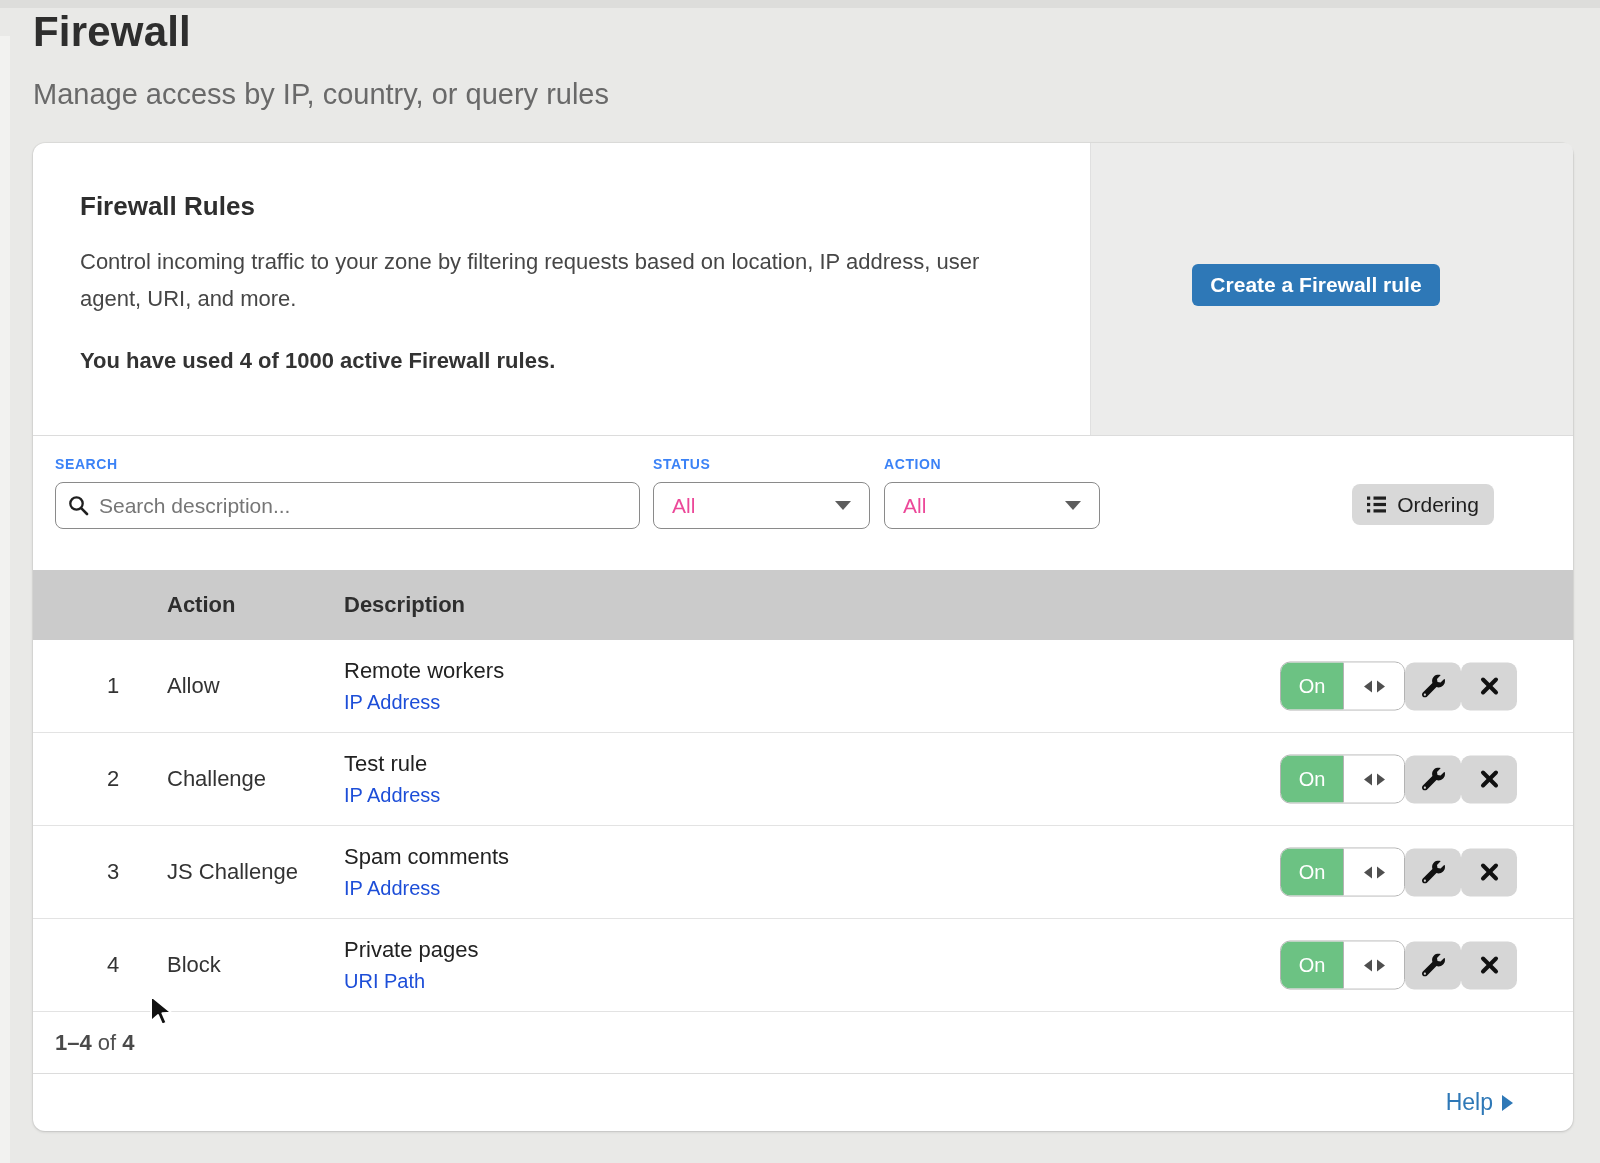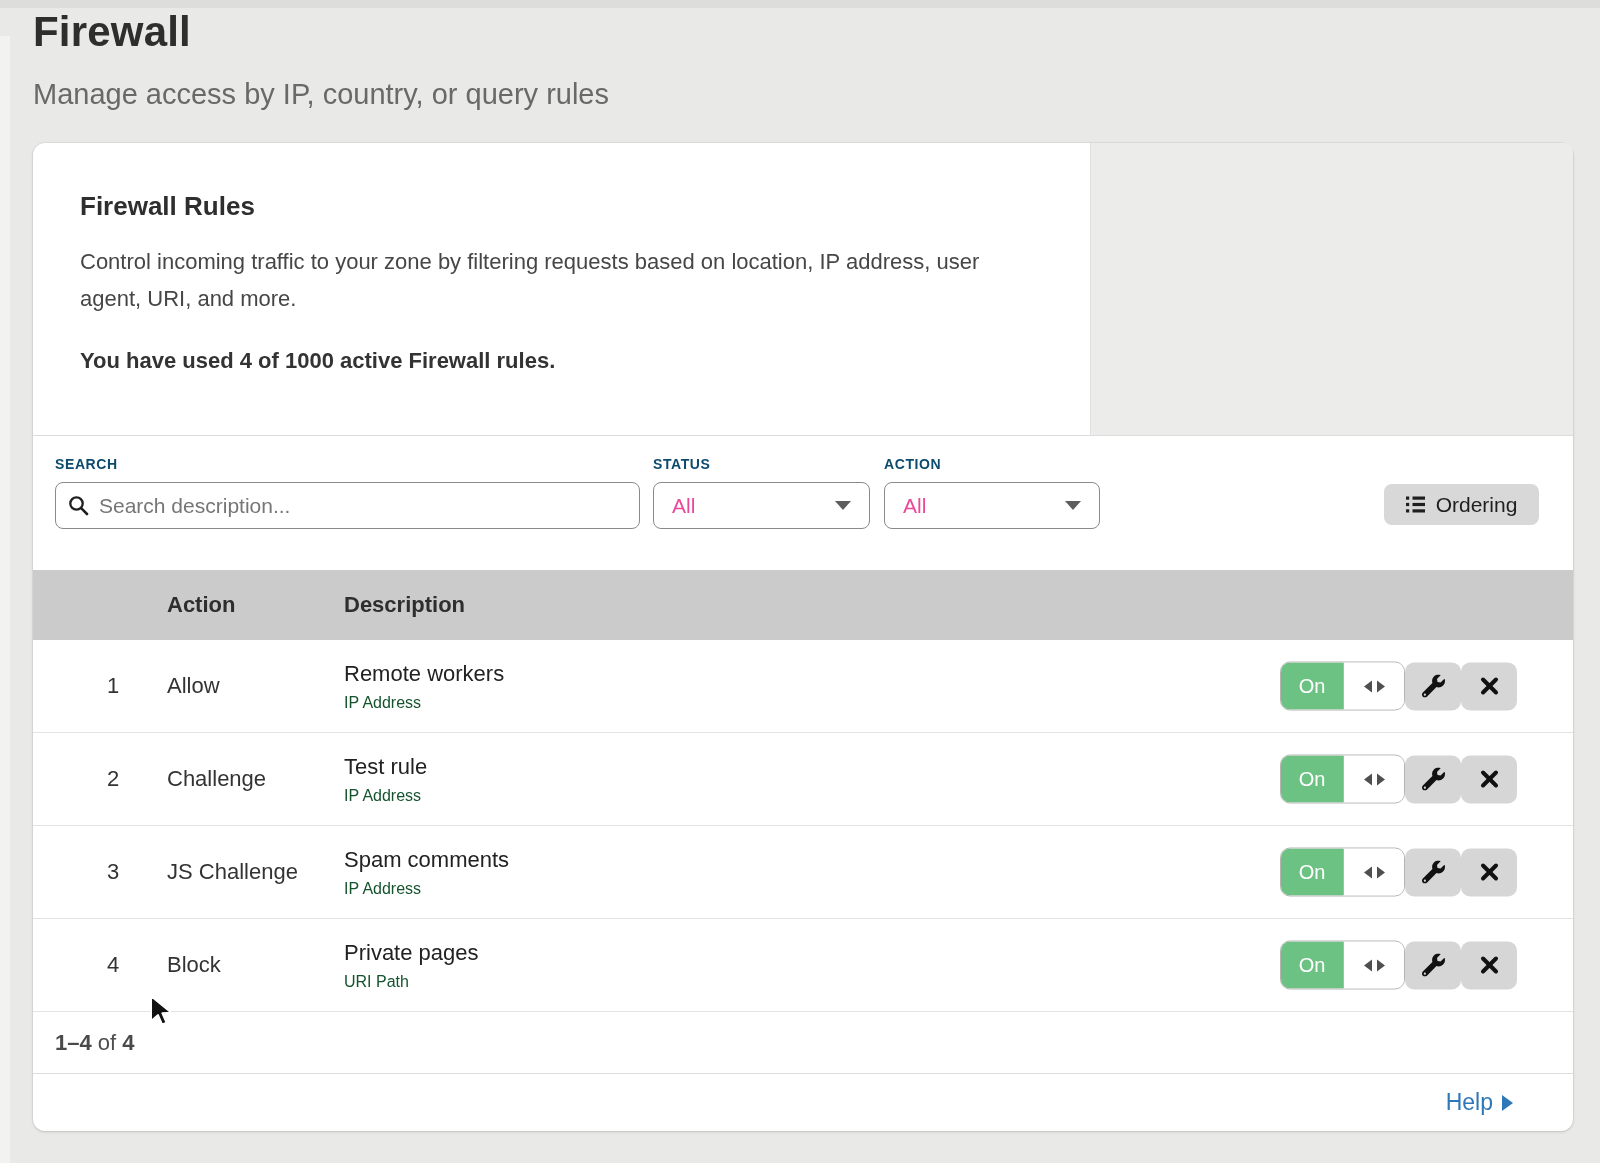--- a/index.html
+++ b/index.html
@@ -30,56 +30,56 @@
   .card-desc { position:absolute; left:47px; top:100px; width:955px; font-size:22px; line-height:37px; color:#464646; }
   .card-usage { position:absolute; left:47px; top:205px; font-size:22px; font-weight:bold; color:#333; }
   .create-btn {
     position:absolute; left:1159px; top:121px; width:248px; height:42px;
     background:var(--blue); color:#fff; border:none; border-radius:6px;
     font-family:inherit; font-size:21px; font-weight:bold; cursor:pointer;
   }
 
   
   .filters { position:absolute; top:293px; left:0; width:100%; height:134px; }
-  .filter-label { position:absolute; top:20px; font-size:14px; font-weight:bold; letter-spacing:.6px; color:#0c4a6e; }
+  .filter-label { position:absolute; top:20px; font-size:14px; font-weight:bold; letter-spacing:.6px; color:#3b82f6; }
   .lbl-search { left:22px; } .lbl-status { left:620px; } .lbl-action { left:851px; }
   .search-box {
     position:absolute; left:22px; top:46px; width:585px; height:47px;
     border:1.6px solid #8a8a8a; border-radius:8px; background:#fff;
     display:flex; align-items:center; padding:0 12px;
   }
   .search-box svg { flex:0 0 auto; margin-right:10px; }
   .search-input { border:none; outline:none; flex:1; font-family:inherit; font-size:21px; color:#333; background:transparent; }
   .search-input::placeholder { color:#767676; }
   .select {
     position:absolute; top:46px; height:47px; border:1.6px solid #8a8a8a; border-radius:8px; background:#fff;
     display:flex; align-items:center; justify-content:space-between; padding:0 18px; cursor:pointer;
   }
   .sel-status { left:620px; width:217px; } .sel-action { left:851px; width:216px; }
   .select .val { font-size:21px; color:#ec4899; }
   .caret { width:0; height:0; border-left:8px solid transparent; border-right:8px solid transparent; border-top:9px solid #5d5d5d; }
   .ordering-btn {
-    position:absolute; left:1319px; top:48px; width:155px; height:41px;
+    position:absolute; left:1319px; top:48px; width:142px; height:41px;
     background:#d8d8d8; border:none; border-radius:8px; cursor:pointer;
     display:flex; align-items:center; justify-content:center; gap:11px;
-    font-family:inherit; font-size:21px; color:#1f1f1f;margin-left:32px;
+    font-family:inherit; font-size:21px; color:#1f1f1f;
   }
 
   
   .thead { position:absolute; top:427px; left:0; width:100%; height:70px; background:#cbcbcb; }
   .th { position:absolute; top:0; line-height:70px; font-size:22px; font-weight:bold; color:#2e2e2e; }
   .th-action { left:134px; } .th-desc { left:311px; }
 
   .rows { position:absolute; top:497px; left:0; width:100%; }
   .row { position:relative; height:93px; border-bottom:1px solid #e3e3e3; background:#fff; }
   .row .num { position:absolute; left:60px; width:40px; top:50%; transform:translateY(-50%); text-align:center; font-size:22px; color:#333; }
   .row .action { position:absolute; left:134px; top:50%; transform:translateY(-50%); font-size:22px; color:#333; }
   .row .desc { position:absolute; left:311px; top:50%; transform:translateY(-50%); }
   .desc-title { font-size:22px; color:#222; margin-bottom:7px; }
-  .desc-field { font-size:16px; color:#14532d; }
+  .desc-field { font-size:20px; color:#1d4ed8; }
   .controls { position:absolute; right:56px; top:50%; transform:translateY(-50%); display:flex; align-items:center; }
   .toggle { display:flex; width:125px; height:49px; border:1px solid #b3b3b3; border-radius:10px; overflow:hidden; cursor:pointer; background:#fff; }
   .toggle .on-half { flex:1; background:var(--green); color:#fff; font-size:20px; display:flex; align-items:center; justify-content:center; }
   .toggle .handle-half { width:61px; background:#fff; border-left:1px solid #b3b3b3; display:flex; align-items:center; justify-content:center; gap:5px; }
   .tri-l { width:0; height:0; border-top:6px solid transparent; border-bottom:6px solid transparent; border-right:8px solid #4f4f4f; }
   .tri-r { width:0; height:0; border-top:6px solid transparent; border-bottom:6px solid transparent; border-left:8px solid #4f4f4f; }
   .icon-btn { width:56px; height:48px; background:#d6d6d6; border:none; border-radius:9px; cursor:pointer; display:flex; align-items:center; justify-content:center; }
 
   
   .pagination { position:absolute; top:869px; left:0; width:100%; height:62px; border-bottom:1px solid #dcdcdc; }
@@ -102,20 +102,21 @@
 <h1 class="page-title">Firewall</h1>
 <div class="page-subtitle">Manage access by IP, country, or query rules</div>
 
 <div class="card">
 
   <div class="card-top">
     <div class="card-top-right"></div>
     <h2 class="card-heading">Firewall Rules</h2>
     <p class="card-desc">Control incoming traffic to your zone by filtering requests based on location, IP address, user agent, URI, and more.</p>
     <p class="card-usage">You have used 4 of 1000 active Firewall rules.</p>
+    <button class="create-btn">Create a Firewall rule</button>
   </div>
 
   <div class="filters">
     <div class="filter-label lbl-search">SEARCH</div>
     <div class="search-box">
       <svg width="21" height="21" viewBox="0 0 21 21">
         <circle cx="8.5" cy="8.5" r="6.2" fill="none" stroke="#1f1f1f" stroke-width="2.3"></circle>
         <line x1="13.2" y1="13.2" x2="19" y2="19" stroke="#1f1f1f" stroke-width="2.6" stroke-linecap="round"></line>
       </svg>
       <input class="search-input" type="text" placeholder="Search description..." style="">

